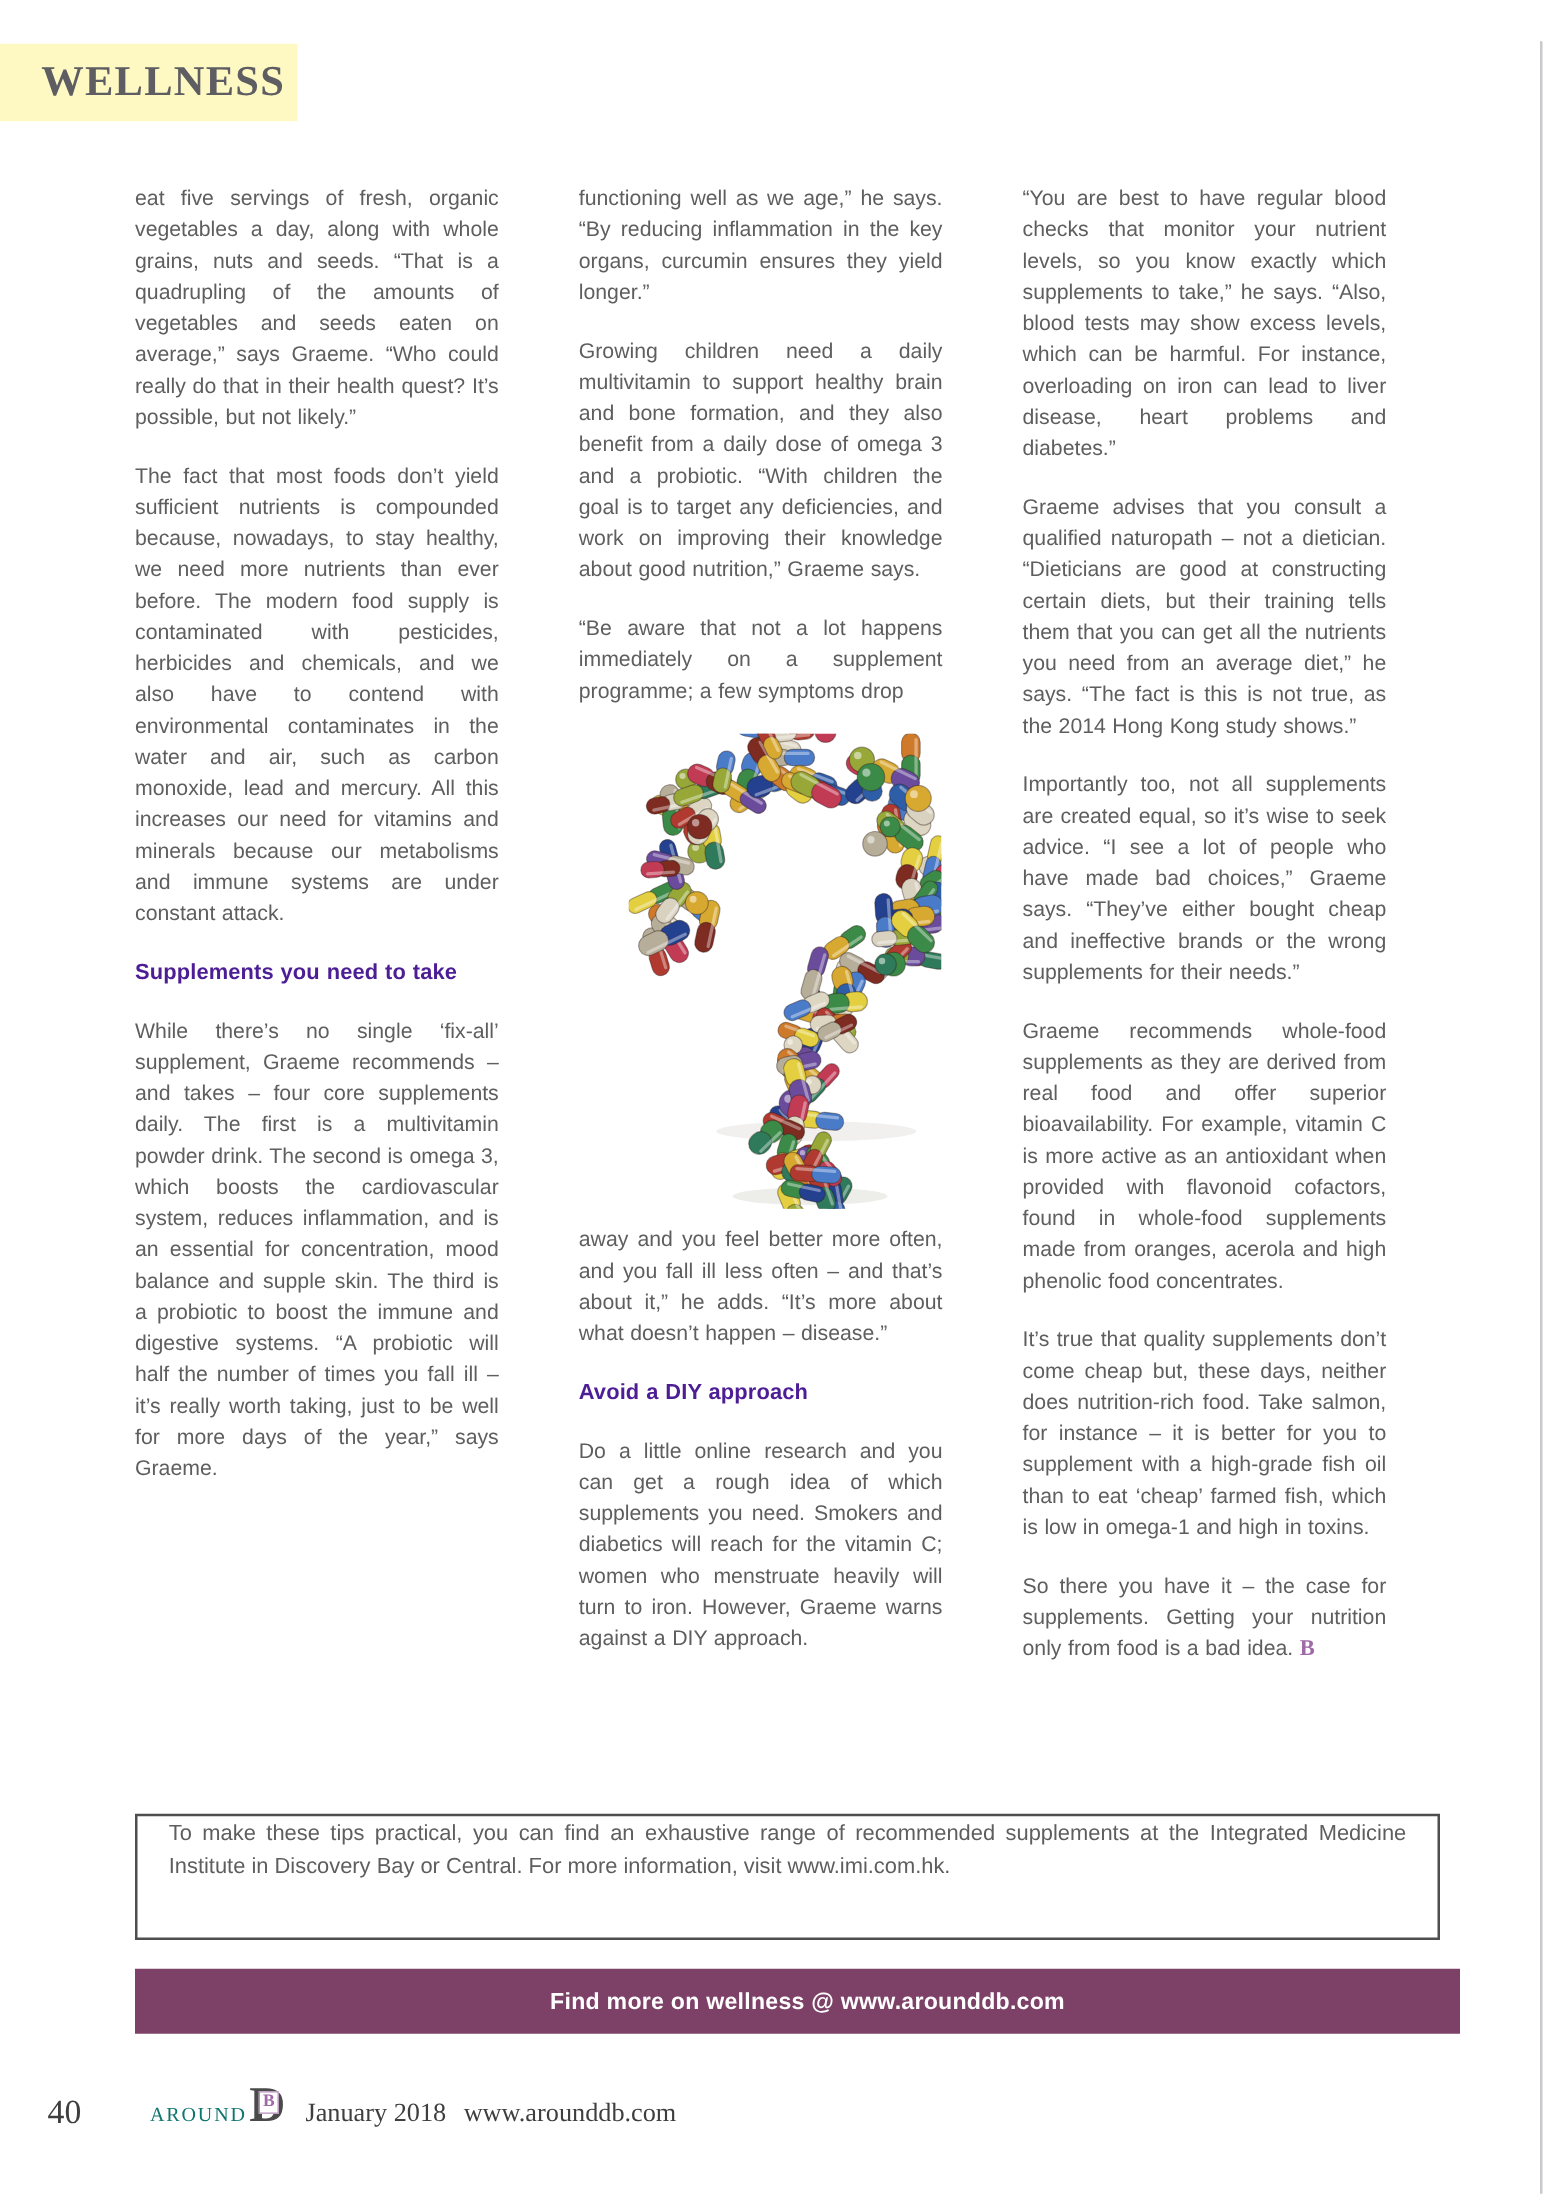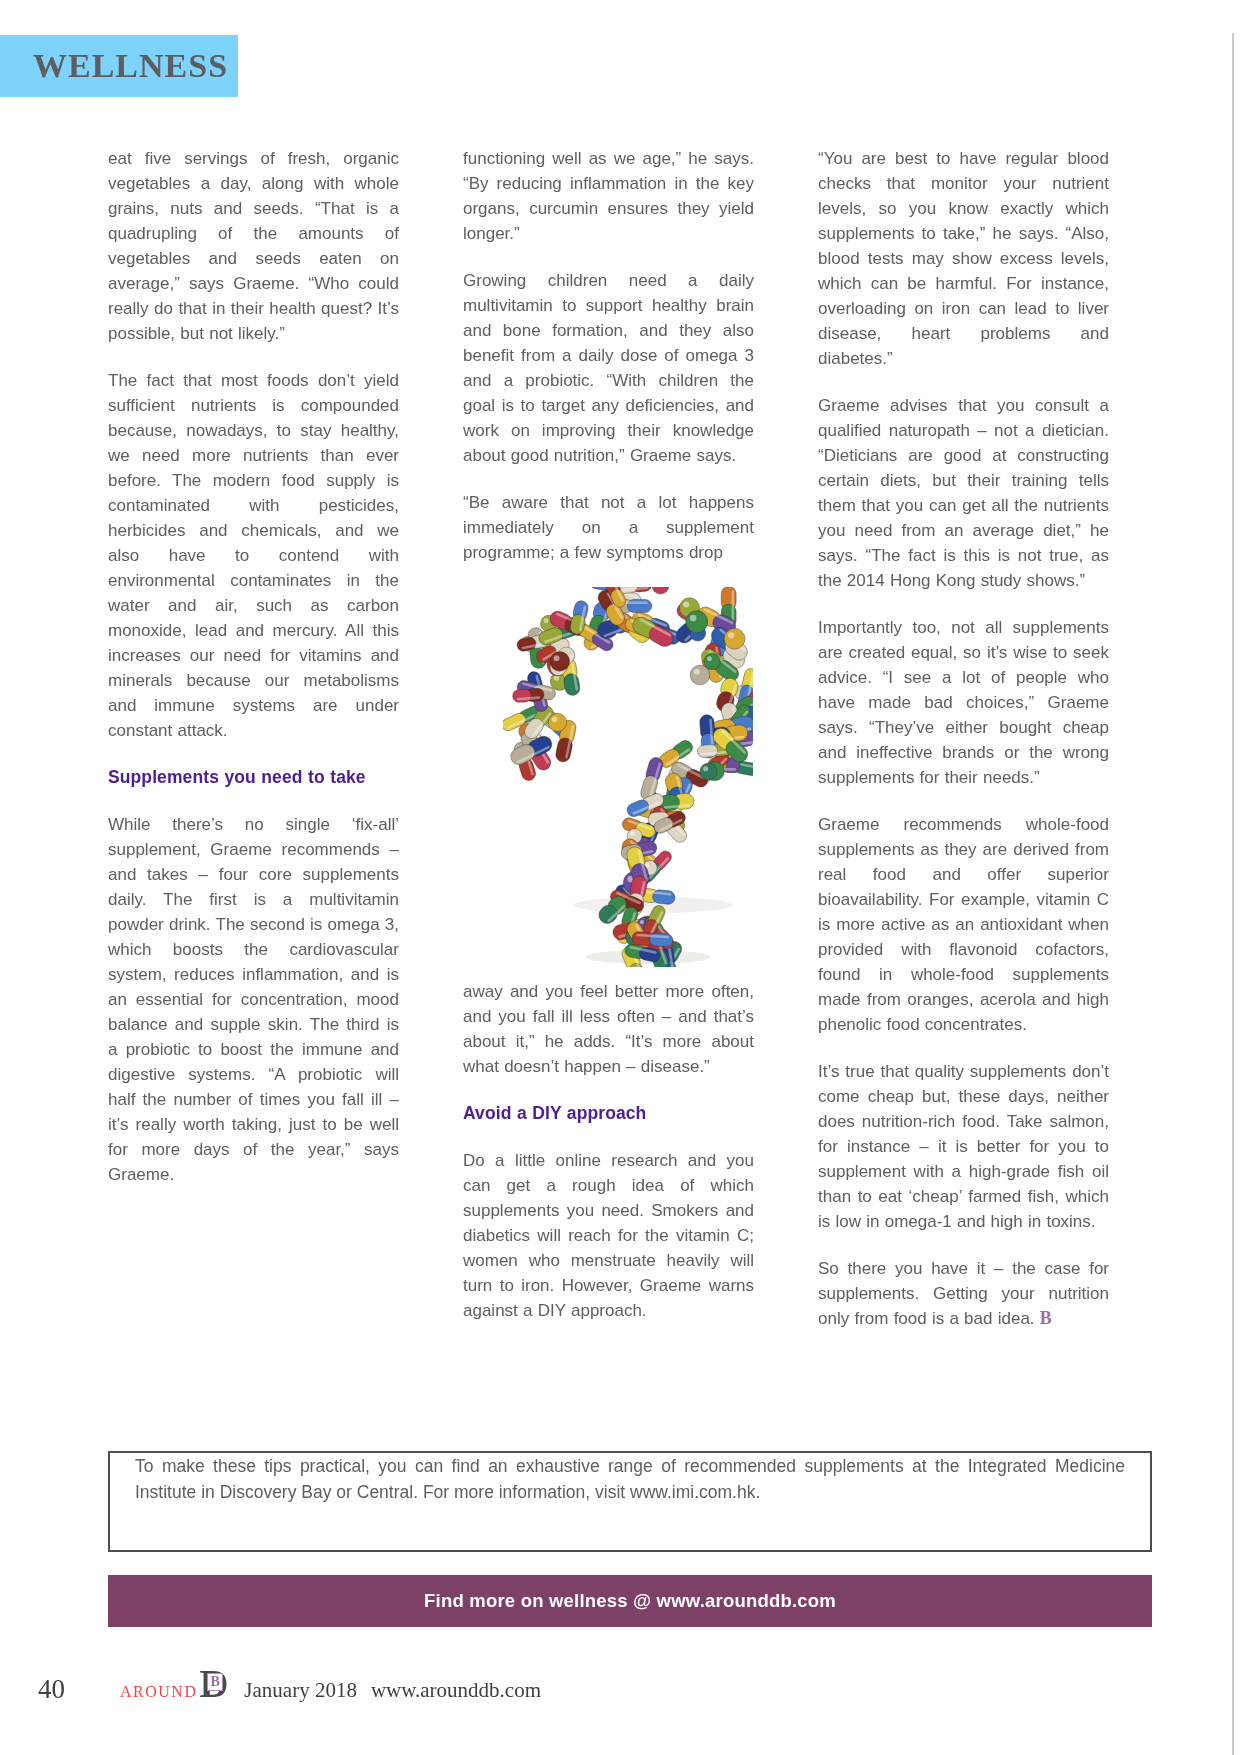--- a/index.html
+++ b/index.html
@@ -50,35 +50,35 @@
     display:flex;align-items:center;justify-content:center;
   }
   .banner span{color:#ffffff;font-weight:bold;font-size:18.5px;letter-spacing:0.2px;}
 
   .footer{
     position:absolute;left:0;top:1664px;width:1240px;height:64px;
     font-family:"Liberation Serif",serif;color:#3e3e3e;
   }
   .page-num{position:absolute;left:38px;top:10px;font-size:27px;}
   .brand-row{position:absolute;left:120px;top:0;display:flex;align-items:baseline;height:60px;}
-  .brand-around{font-size:16px;letter-spacing:1.5px;color:#ef4444;}
+  .brand-around{font-size:16px;letter-spacing:1.5px;color:#0f766e;}
   .brand-d{position:relative;font-size:40px;font-weight:bold;color:#4a4a4a;margin-left:2px;line-height:1;}
   .brand-b{
     position:absolute;left:8px;top:9px;font-size:14px;font-weight:bold;line-height:1;
     background:#ffffff;border:1px solid #b48cba;padding:1px 2px;
   }
   .issue-date{font-size:21px;margin-left:16px;}
   .website{font-size:21px;margin-left:14px;}
 </style>
 </head>
 <body>
 
 <div class="page-edge"></div>
 
-<div class="section-box" style="background: #7dd3fc;">
+<div class="section-box" style="background: #fef9c3;">
   <span class="section-label">WELLNESS</span>
 </div>
 
 <div class="col col-1">
   <p>eat five servings of fresh, organic vegetables a day, along with whole grains, nuts and seeds. “That is a quadrupling of the amounts of vegetables and seeds eaten on average,” says Graeme. “Who could really do that in their health quest? It’s possible, but not likely.”</p>
   <p>The fact that most foods don’t yield sufficient nutrients is compounded because, nowadays, to stay healthy, we need more nutrients than ever before. The modern food supply is contaminated with pesticides, herbicides and chemicals, and we also have to contend with environmental contaminates in the water and air, such as carbon monoxide, lead and mercury. All this increases our need for vitamins and minerals because our metabolisms and immune systems are under constant attack.</p>
   <h3>Supplements you need to take</h3>
   <p>While there’s no single ‘fix-all’ supplement, Graeme recommends – and takes – four core supplements daily. The first is a multivitamin powder drink. The second is omega 3, which boosts the cardiovascular system, reduces inflammation, and is an essential for concentration, mood balance and supple skin. The third is a probiotic to boost the immune and digestive systems. “A probiotic will half the number of times you fall ill – it’s really worth taking, just to be well for more days of the year,” says Graeme.</p>
 </div>
 
@@ -664,21 +664,21 @@
   <p>Importantly too, not all supplements are created equal, so it’s wise to seek advice. “I see a lot of people who have made bad choices,” Graeme says. “They’ve either bought cheap and ineffective brands or the wrong supplements for their needs.”</p>
   <p>Graeme recommends whole-food supplements as they are derived from real food and offer superior bioavailability. For example, vitamin C is more active as an antioxidant when provided with flavonoid cofactors, found in whole-food supplements made from oranges, acerola and high phenolic food concentrates.</p>
   <p>It’s true that quality supplements don’t come cheap but, these days, neither does nutrition-rich food. Take salmon, for instance – it is better for you to supplement with a high-grade fish oil than to eat ‘cheap’ farmed fish, which is low in omega-1 and high in toxins.</p>
   <p><span>So there you have it – the case for supplements. Getting your nutrition only from food is a bad idea.</span> <span class="endmark" style="color: rgb(160, 106, 168);">B</span></p>
 </div>
 
 <div class="callout">
   <p>To make these tips practical, you can find an exhaustive range of recommended supplements at the Integrated Medicine Institute in Discovery Bay or Central. For more information, visit www.imi.com.hk.</p>
 </div>
 
-<div class="banner" style="background: rgb(125, 65, 104);">
+<div class="banner" style="background: rgb(125, 65, 104); padding-left: 16px;">
   <span>Find more on wellness @ www.arounddb.com</span>
 </div>
 
 <div class="footer">
   <span class="page-num">40</span>
   <div class="brand-row">
     <span class="brand-around">AROUND</span>
     <span class="brand-d"><span>D</span><span class="brand-b" style="color: rgb(160, 106, 168);">B</span></span>
     <span class="issue-date">January 2018</span>
     <span class="website">www.arounddb.com</span>

